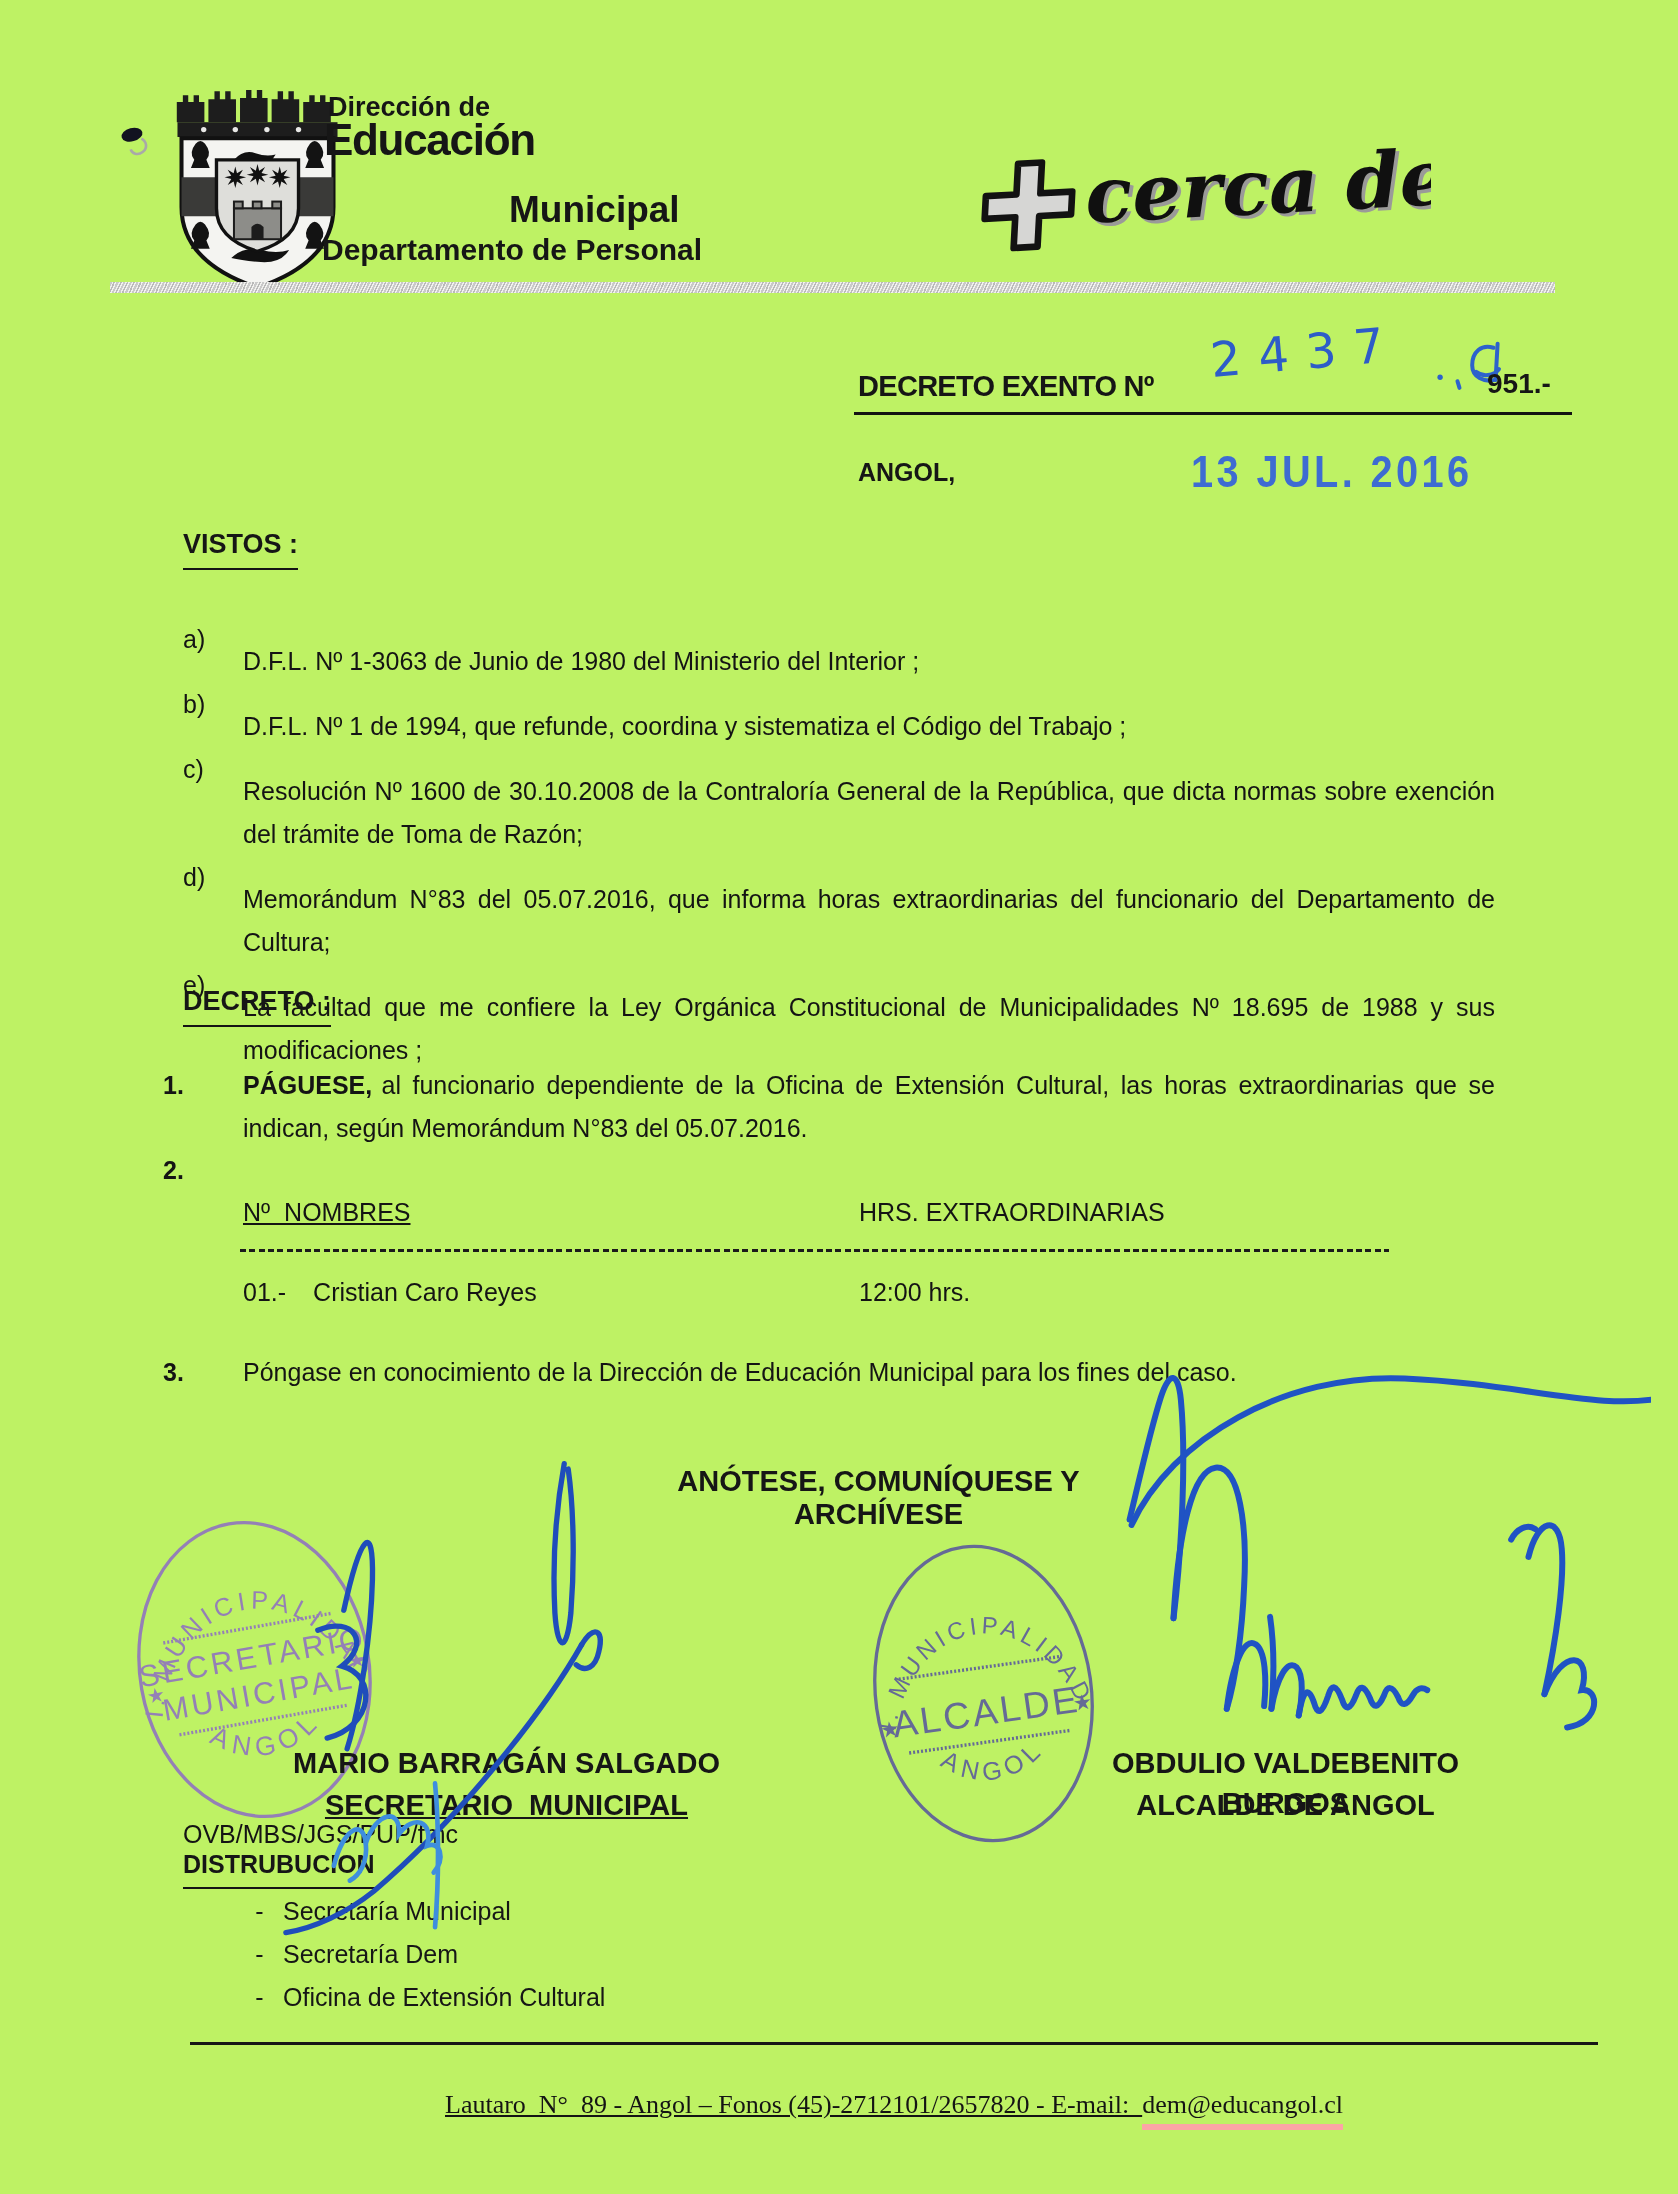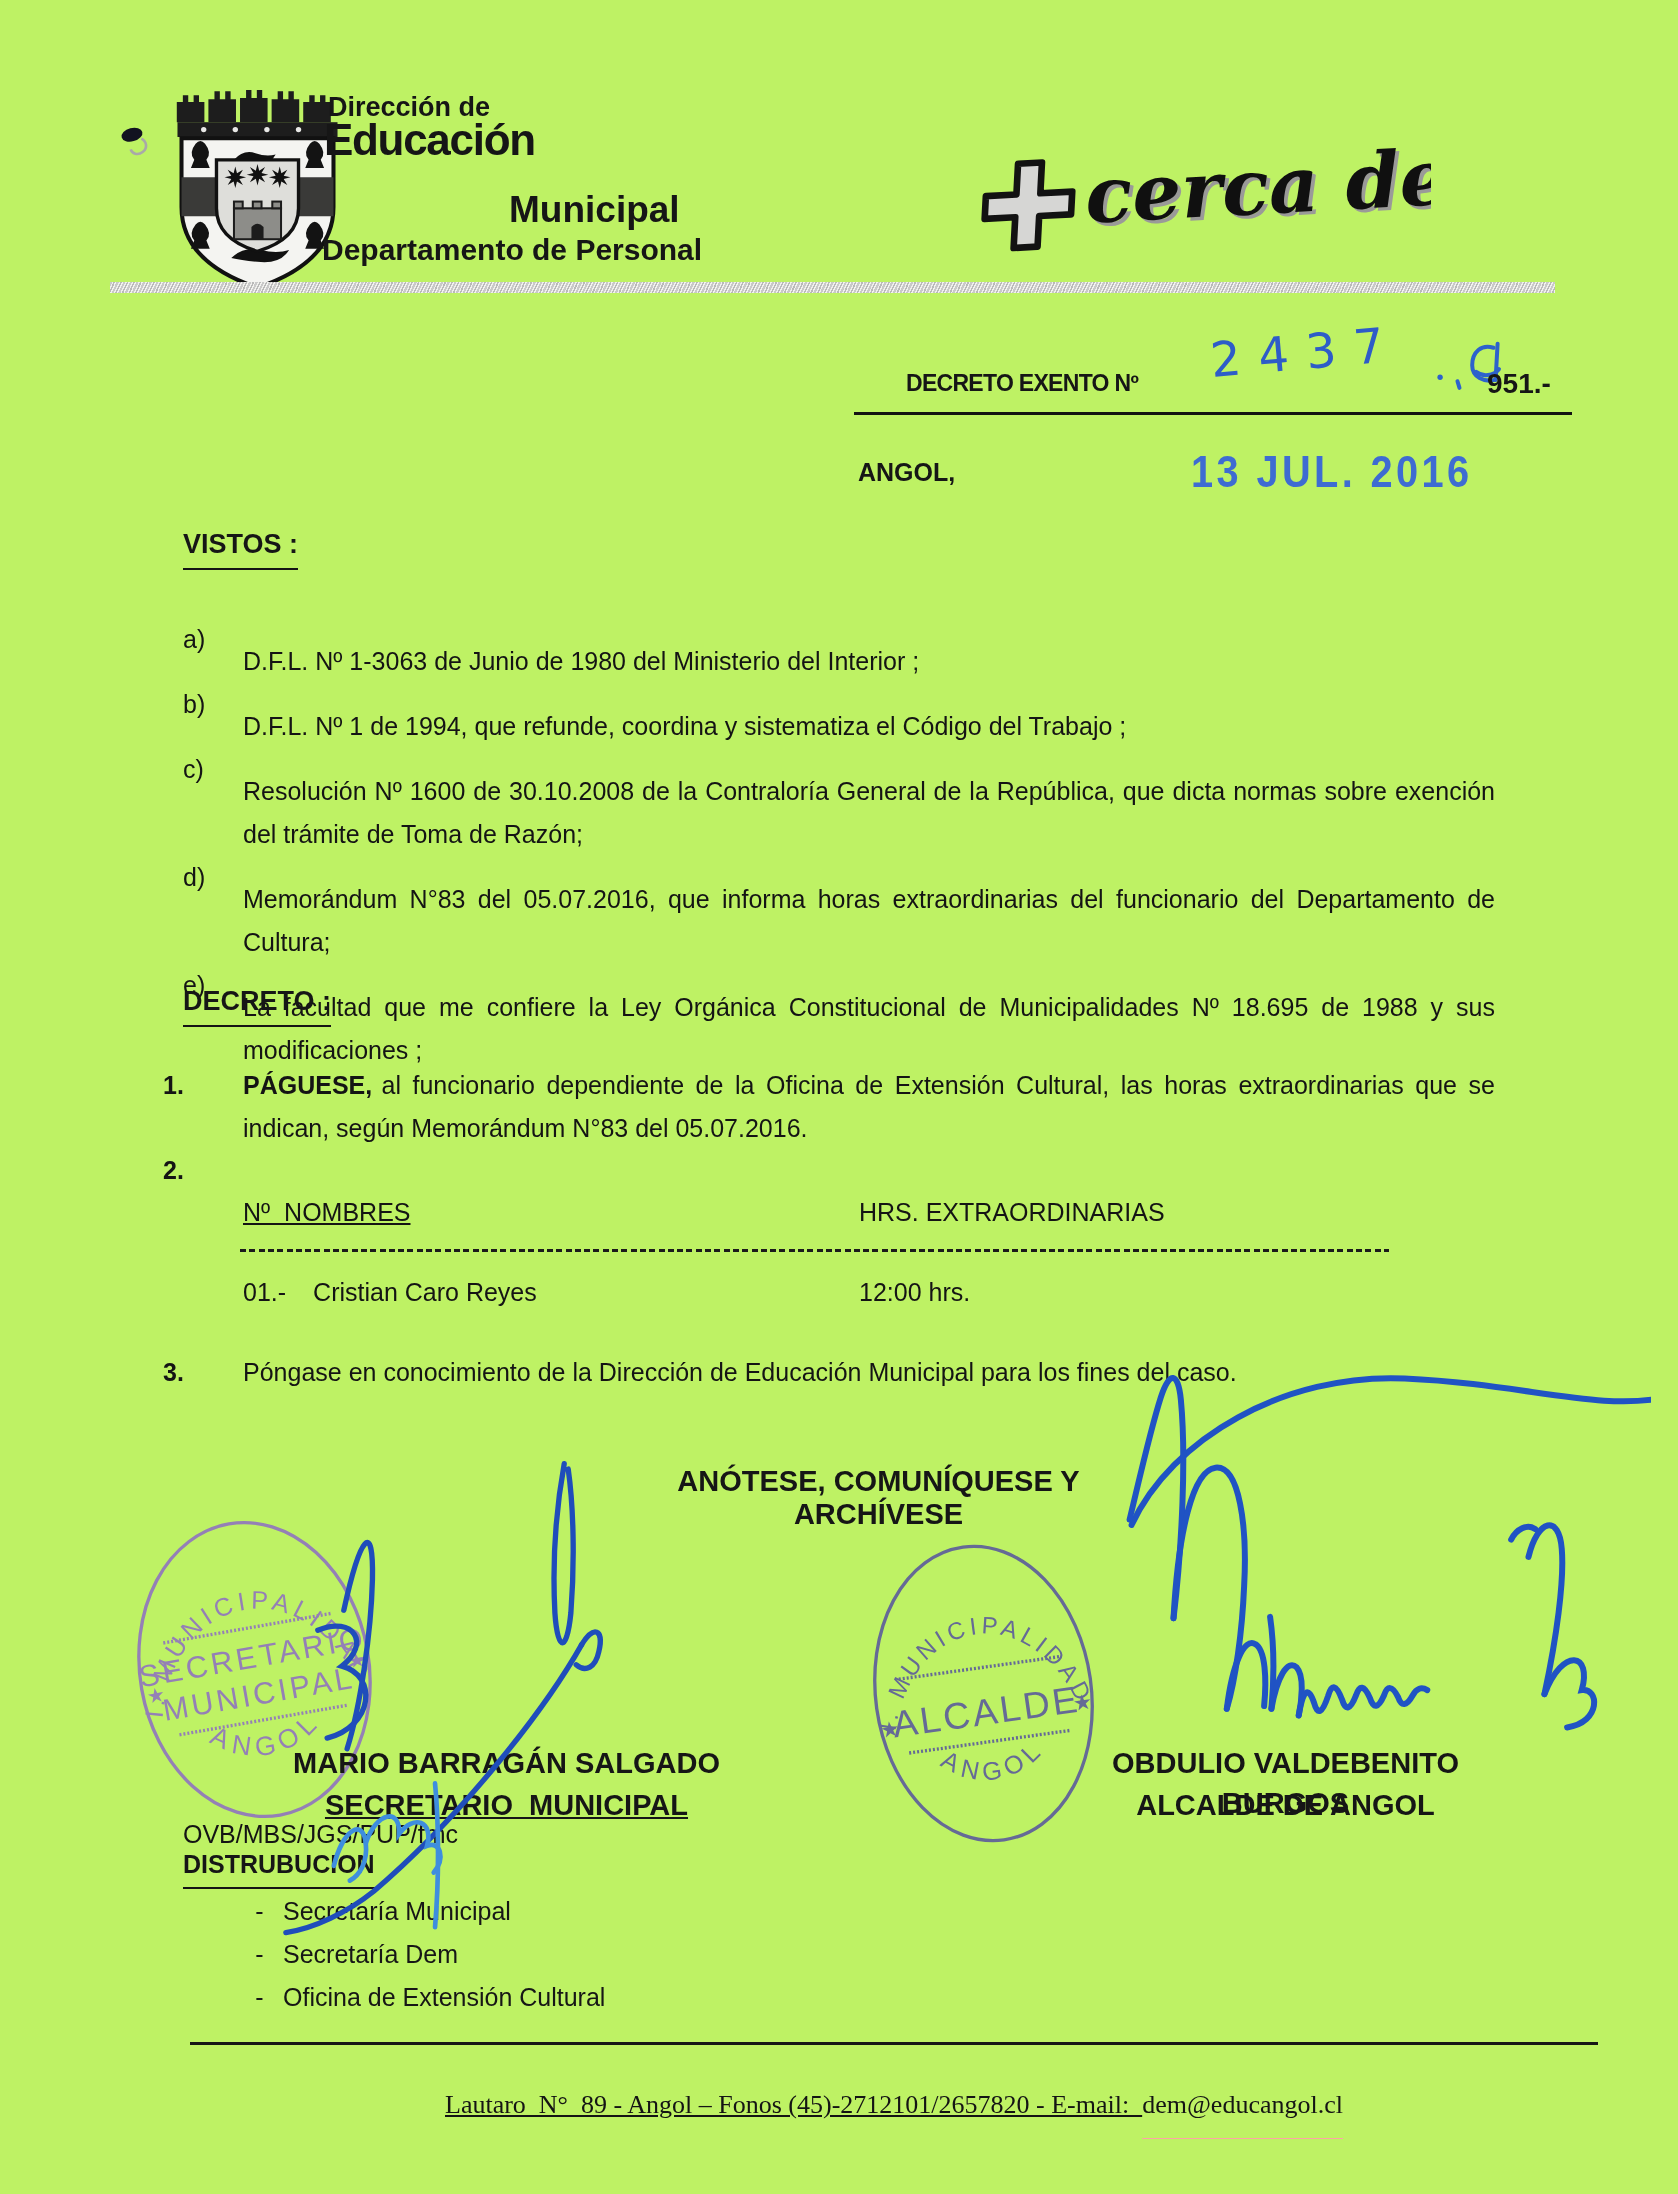--- a/index.html
+++ b/index.html
@@ -12,21 +12,21 @@
   .just{text-align:justify;text-justify:inter-word;}
   .hdr-band{background:repeating-linear-gradient(115deg,#c9c9c9 0 2px,#efefec 2px 3.3px,#b9b9b9 3.3px 4.7px,#f2f2ef 4.7px 6px);}
   .dash-line{height:3.3px;background:repeating-linear-gradient(90deg,#1b1b1b 0 6px,transparent 6px 9.3px);}
   .list-row{display:flex;}
   .list-label{width:60px;flex:0 0 60px;}
   .list-text{flex:1;margin-top:22px;}
   .pre{white-space:pre;text-decoration:underline;}
   .stamp-date{font-weight:bold;font-size:39px;letter-spacing:3.3px;color:#3e6cd2;transform:scale(1.02,1.12);transform-origin:left top;}
   .hand-number{font-family:"DejaVu Sans",sans-serif;font-size:48px;color:#2e5cc8;letter-spacing:17.3px;transform:rotate(-5deg);transform-origin:left bottom;}
   .footer-serif{font-family:"Liberation Serif",serif;font-size:26px;color:#141414;text-align:center;}
-  .email-u{border-bottom:1px solid #fca5a5;padding-bottom:19px;}
+  .email-u{border-bottom:6px solid #fca5a5;padding-bottom:5px;}
   .name-block{font-size:29px;font-weight:bold;text-align:center;line-height:40px;}
   .dist-row{display:flex;font-size:25px;line-height:43px;}
   .dist-dash{width:47px;flex:0 0 47px;text-align:center;}
 </style>
 </head>
 <body>
 
 <div id="page">
 
   <div class="abs" style="left:166px;top:59px;width:183px;height:232px;">
@@ -95,21 +95,21 @@
     </svg>
   </div>
 
   <div class="abs hdr-band" style="left:110px;top:282px;width:1445px;height:10.7px;"></div>
 
   <svg class="abs" style="left:100px;top:100px;" width="80" height="80" viewBox="0 0 120 120">
     <ellipse cx="48" cy="52" rx="16" ry="10" fill="#121220" transform="rotate(-15 48 52)"></ellipse>
     <path d="M62 58 c8 4 10 14 2 20 c-8 6 -16 2 -18 -4" fill="none" stroke="#a9a9a9" stroke-width="4"></path>
   </svg>
 
-  <div class="abs b" style="left:858px;top:370px;font-size:23px;letter-spacing:-0.7px;margin-left:48px;">DECRETO EXENTO Nº</div>
+  <div class="abs b" style="left:858px;top:370px;font-size:29px;letter-spacing:-0.7px;">DECRETO EXENTO Nº</div>
   <div class="abs hand-number" style="left:1213px;top:332px;">2437</div>
 
   <svg class="abs" style="left:1412px;top:333px;" width="107" height="67" viewBox="0 0 160 100">
     <g fill="none" stroke="#2d62cc" stroke-width="6" stroke-linecap="round">
       <path d="M122 22 c-18 -6 -32 6 -32 26 c0 18 18 26 34 22"></path>
       <path d="M128 16 l-3 54"></path>
       <path d="M96 58 c10 8 26 6 34 -4"></path>
       <path d="M68 72 l3 10"></path>
     </g>
     <circle cx="42" cy="66" r="4" fill="#2d62cc"></circle>

